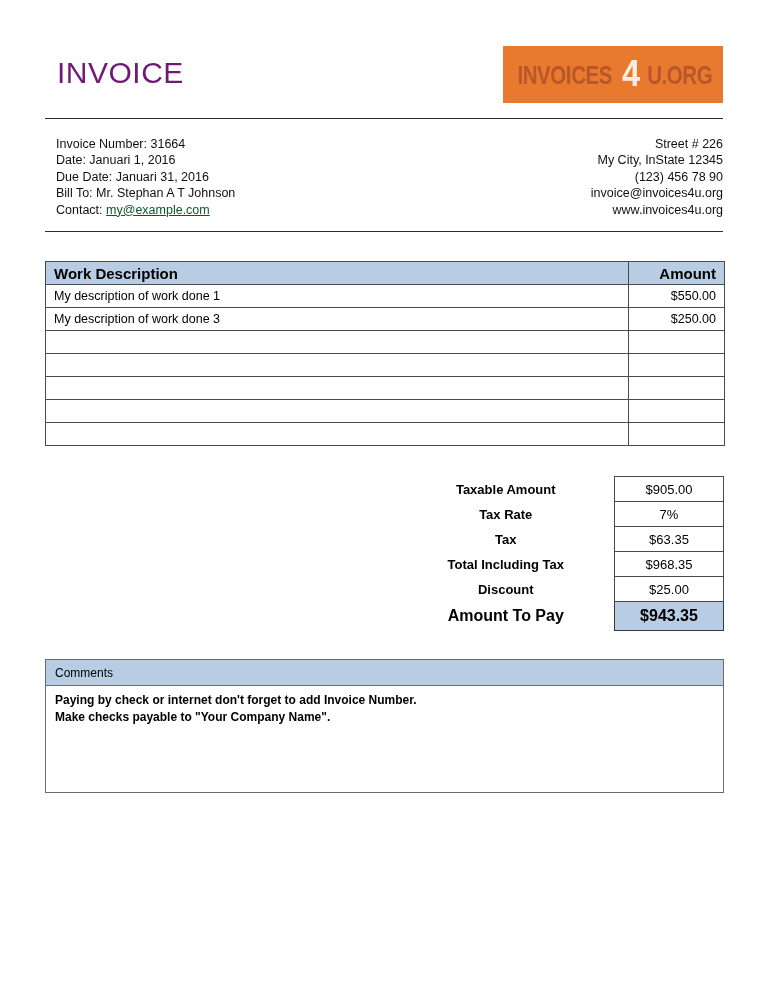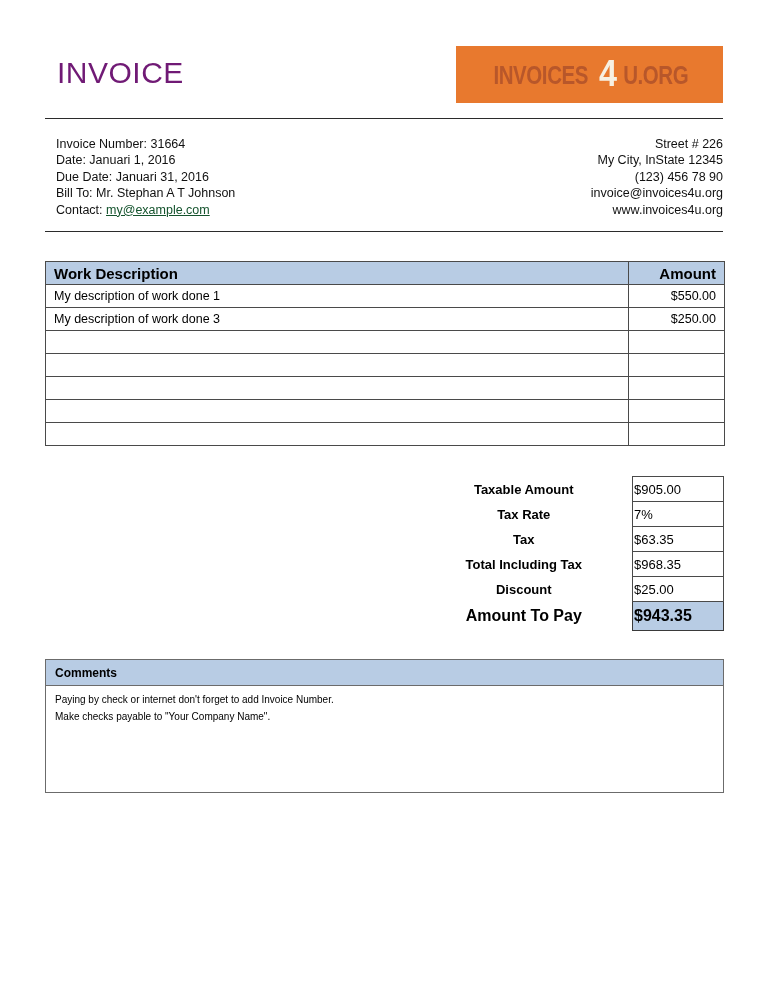--- a/index.html
+++ b/index.html
@@ -37,21 +37,21 @@
     font-size: 30px;
     font-weight: 400;
     letter-spacing: 0.5px;
     line-height: 34px;
     color: #701a75;
   }
   .logo-box {
     position: absolute;
     right: 0px;
     top: 6px;
-    width: 267px;
+    width: 220px;
     height: 57px;
     background: #e8792e;
     overflow: hidden;
     margin-left: 8px;
   }
   .logo-text {
     position: absolute;
     left: 0;
     right: 0;
     top: 50%;
@@ -151,22 +151,22 @@
     vertical-align: middle;
   }
   .totals td.tl-label {
     width: 210px;
     text-align: center;
     padding-right: 8px;
     font-weight: 700;
     border: none;
   }
   .totals td.tl-value {
-    width: 91px;
-    text-align: left;
+    width: 109px;
+    text-align: center;
     border: 1px solid #4a4a4a;
     background: #ffffff;
   }
   .totals tr.grand td.tl-label {
     font-size: 16px;
     font-weight: 700;
   }
   .totals tr.grand td.tl-value {
     font-size: 16px;
     font-weight: 700;
@@ -184,30 +184,31 @@
     height: 134px;
     box-sizing: border-box;
     border: 1px solid #6b6b6b;
     background: #ffffff;
   }
   .comments-head {
     height: 26px;
     background: #b8cce4;
     border-bottom: 1px solid #6b6b6b;
     font-size: 12px;
-    font-weight: 700;
+    font-weight: 400;
     padding: 0 9px;
     display: flex;
     align-items: center;
     box-sizing: border-box;
   }
   .comments-body {
     padding: 6px 9px 0 9px;
-    font-size: 10px;
+    font-size: 12px;
     line-height: 16.5px;
+    font-weight: bold;
   }
   .comments-body div { white-space: nowrap; }
 </style>
 </head>
 <body>
 
 <div class="page">
 
   <div class="header">
     <div class="invoice-title">INVOICE</div>

